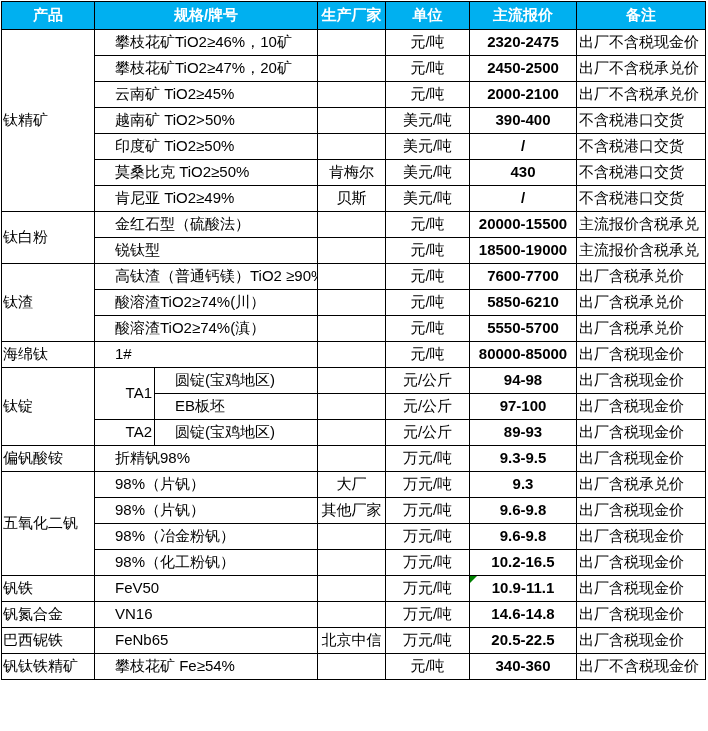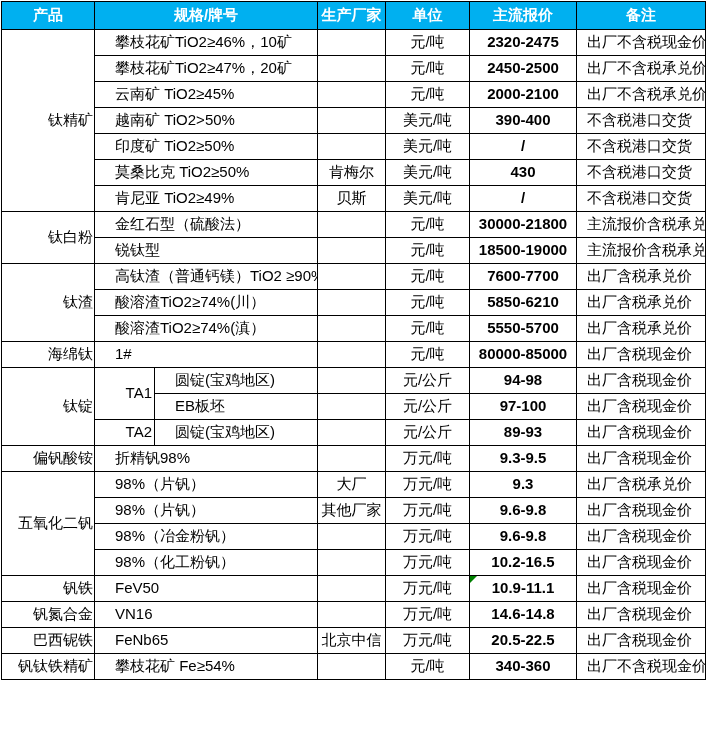--- a/index.html
+++ b/index.html
@@ -21,27 +21,27 @@
   }
   th{
     background:#00B0F0;
     color:#ffffff;
     font-weight:bold;
     height:28px;
     text-align:center;
     font-size:15px;
   }
   td{color:#000000;background:#ffffff;}
-  td.product{text-align:right;padding:0 1px;}
+  td.product{text-align:left;padding:0 1px;}
   td.spec{text-align:left;padding-left:20px;}
   td.grade{text-align:right;padding-left:4px;}
   td.mfr{text-align:center;padding:0 1px;}
   td.unit{text-align:center;}
   td.price{text-align:center;position:relative;font-weight:bold;}
-  td.note{text-align:left;padding-left:10px;}
+  td.note{text-align:left;padding-left:2px;}
   .flag{
     position:absolute;top:0;left:0;width:0;height:0;
     border-top:7px solid #008000;
     border-right:7px solid transparent;
   }
 </style>
 </head>
 <body>
 
 <div class="sheet">
@@ -115,21 +115,21 @@
     <td class="unit">美元/吨</td>
     <td class="price">/</td>
     <td class="note">不含税港口交货</td>
   </tr>
 
   <tr>
     <td class="product" rowspan="2">钛白粉</td>
     <td class="spec" colspan="2">金红石型（硫酸法）</td>
     <td class="mfr"></td>
     <td class="unit">元/吨</td>
-    <td class="price">30000-21800</td>
+    <td class="price">20000-15500</td>
     <td class="note">主流报价含税承兑</td>
   </tr>
   <tr>
     <td class="spec" colspan="2">锐钛型</td>
     <td class="mfr"></td>
     <td class="unit">元/吨</td>
     <td class="price">18500-19000</td>
     <td class="note">主流报价含税承兑</td>
   </tr>
 

